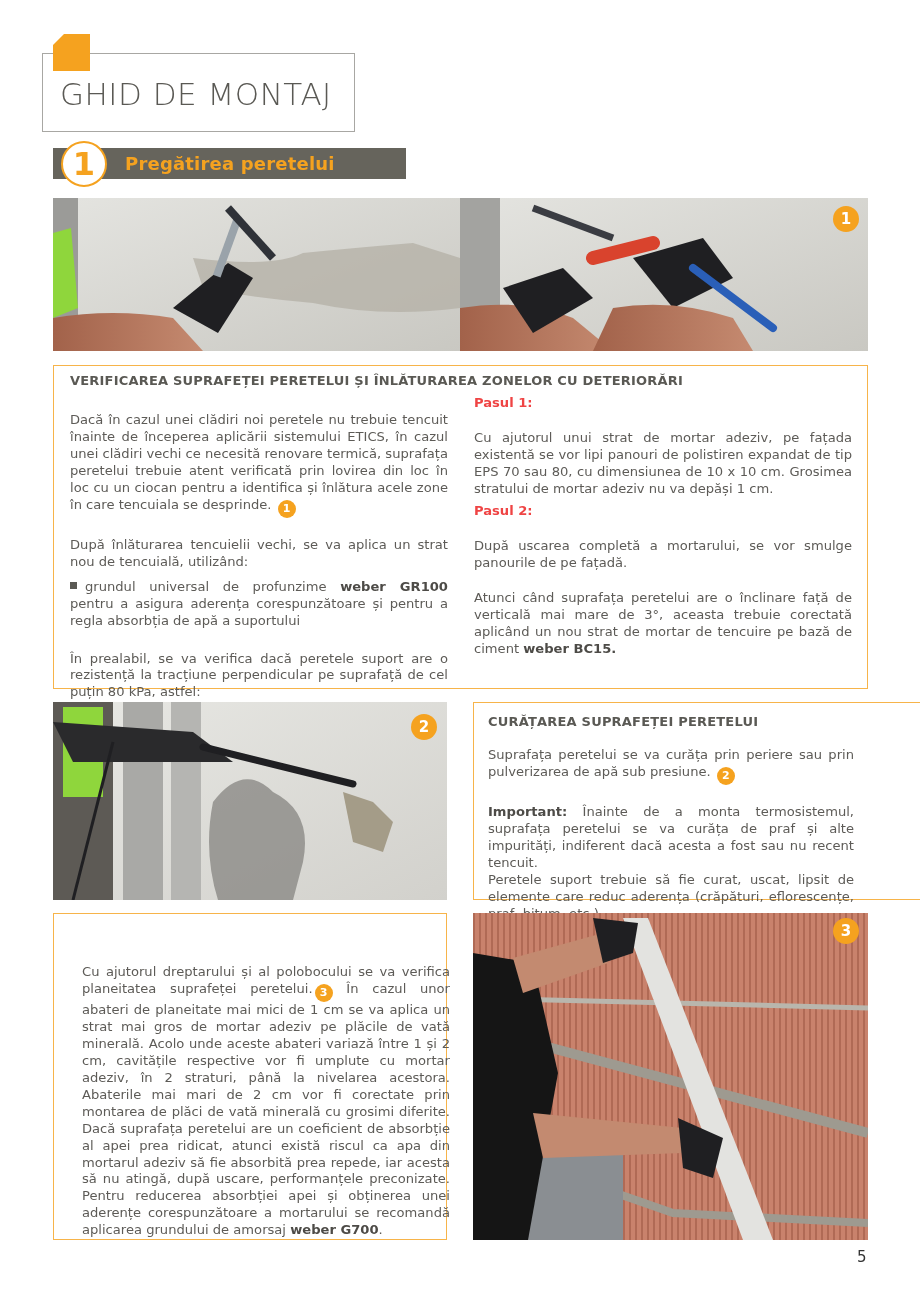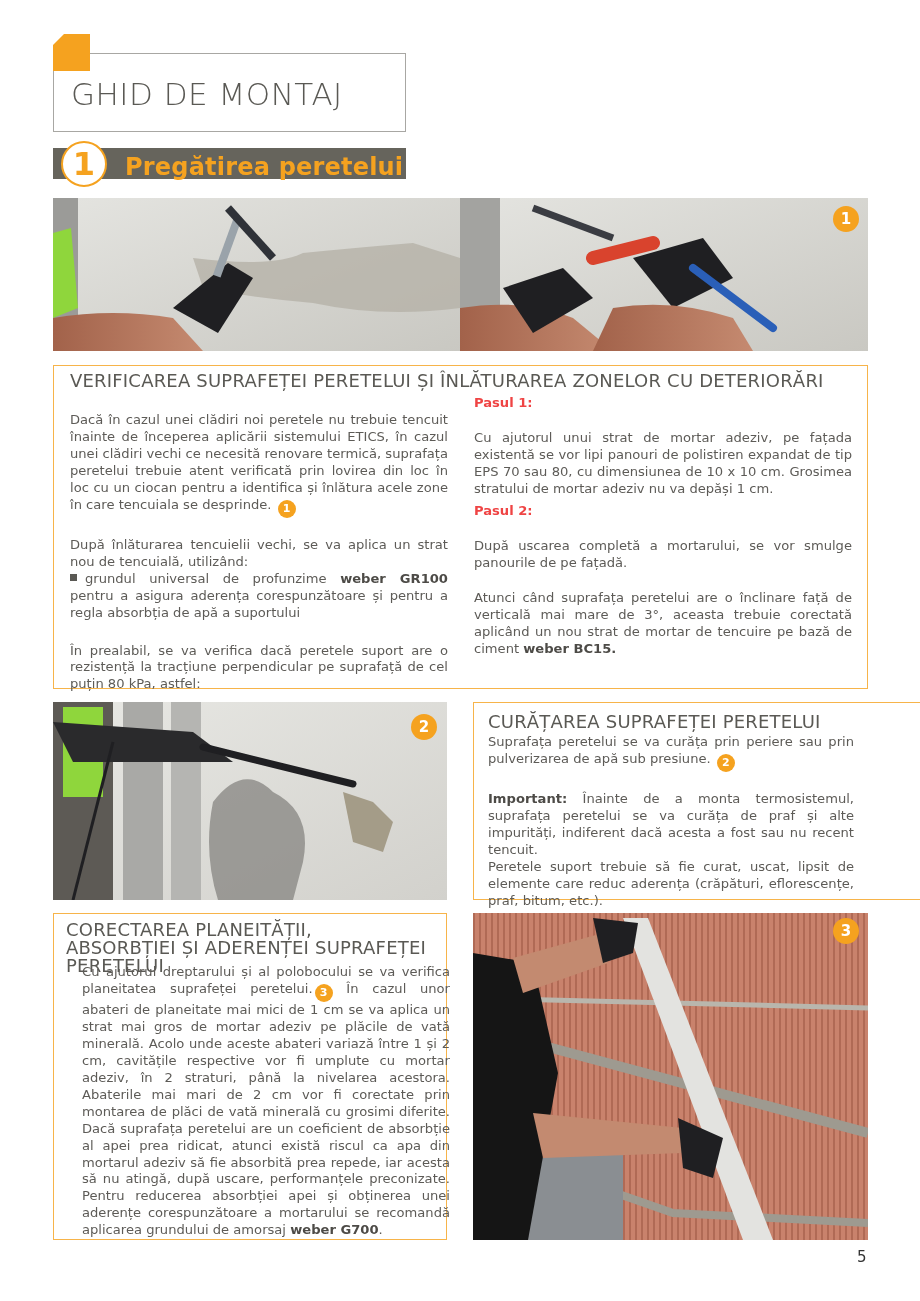--- a/index.html
+++ b/index.html
@@ -1,20 +1,20 @@
 <!DOCTYPE html>
 <html><head>
 <meta charset="utf-8">
 <style>
   * { box-sizing: border-box; margin: 0; padding: 0; }
   html, body { width: 920px; height: 1301px; background: #ffffff; overflow: hidden; }
   body { position: relative; font-family: "DejaVu Sans", sans-serif; color: #5d5b57; }
 
   .title-box {
-    position: absolute; left: 53px; top: 53px; width: 353px; height: 79px;
+    position: absolute; left: 42px; top: 53px; width: 313px; height: 79px;
     border: 1.5px solid #a8a7a3; background: #fff;
   }
   .title-tab {
     position: absolute; left: 53px; top: 34px; width: 37px; height: 37px;
     background: #f5a21f;
     clip-path: polygon(11px 0, 100% 0, 100% 100%, 0 100%, 0 11px);
   }
   .title-text {
     position: absolute; left: 17px; top: 22px;
     font-family: "DejaVu Sans", sans-serif; font-weight: 300;
@@ -26,50 +26,50 @@
     background: #66645c;
   }
   .section-circle {
     position: absolute; left: 61px; top: 141px; width: 46px; height: 46px;
     border-radius: 50%; background: #fff; border: 2px solid #f5a21f;
     display: flex; align-items: center; justify-content: center;
     color: #f5a21f; font-weight: bold; font-size: 32px; line-height: 1;
   }
   .section-label {
     position: absolute; left: 125px; top: 153px;
-    color: #f5a21f; font-weight: bold; font-size: 24px; letter-spacing: 0.2px;
+    color: #f5a21f; font-weight: bold; font-size: 18px; letter-spacing: 0.2px;
   }
 
   .photo { position: absolute; overflow: hidden; }
   .photo svg { width: 100%; height: 100%; display: block; }
   .badge {
     position: absolute; width: 26px; height: 26px; border-radius: 50%;
     background: #f5a21f; color: #fff; font-weight: bold; font-size: 15px;
     display: flex; align-items: center; justify-content: center;
   }
   .inline-badge {
     display: inline-flex; width: 18px; height: 18px; border-radius: 50%;
     background: #f5a21f; color: #fff; font-weight: bold; font-size: 11px;
     align-items: center; justify-content: center; vertical-align: -3px; margin-left: 2px;
   }
 
   .box {
     position: absolute; border: 1.5px solid #f7b44a; background: #fff;
   }
   .box h2 {
-    font-size: 18px; font-weight: normal; color: #5a5954; letter-spacing: 0.2px;
+    font-size: 13px; font-weight: bold; color: #5a5954; letter-spacing: 0.2px;
     line-height: 18px;
   }
   .box p, .box li {
     font-size: 13.1px; line-height: 16.9px; text-align: justify; color: #5d5b57;
   }
   .box p { margin-top: 19px; }
   .box b { color: #4d4b47; }
   .box ul { list-style: none; }
-  .box li { margin-top: 0; }
+  .box li { margin-top: 8px; }
   .box li .sq {
     display: inline-block; width: 7px; height: 7px; background: #5a5954;
     margin-right: 8px; vertical-align: 2px;
   }
   .box h3 { font-size: 13.1px; font-weight: bold; color: #ef4444; margin-top: 4px; line-height: 17px; }
 
   .page-num { position: absolute; left: 857px; top: 1248px; font-size: 15px; color: #333; }
 </style>
 </head>
 <body>
@@ -158,31 +158,30 @@
     <path d="M0 20 L140 30 L180 60 L20 60 Z" fill="#2a2a2c"></path>
     <path d="M150 45 L300 82" stroke="#1f1f22" stroke-width="7" stroke-linecap="round"></path>
     <path d="M60 40 Q40 120 20 198" stroke="#1f1f22" stroke-width="3" fill="none"></path>
   </svg>
   <div class="badge" style="left:358px; top:12px;">2</div>
 </div>
 
 <div class="box" style="left:473px; top:702px; width:456px; height:198px;">
   <h2 style="position:absolute; left:14px; top:10px;">CURĂȚAREA SUPRAFEȚEI PERETELUI</h2>
   <div style="position:absolute; left:14px; top:31px; width:366px;">
-    <p style="margin-top:0;">
+    <p style="margin-top:13px;">
       <span>Suprafața peretelui se va curăța prin periere sau prin pulverizarea de apă sub presiune.</span>
       <span class="inline-badge">2</span>
     </p>
     <p><b>Important:</b><span> Înainte de a monta termosistemul, suprafața peretelui se va curăța de praf și alte impurități, indiferent dacă acesta a fost sau nu recent tencuit.</span></p>
     <p style="margin-top:0;">Peretele suport trebuie să fie curat, uscat, lipsit de elemente care reduc aderența (crăpături, eflorescențe, praf, bitum, etc.).</p>
   </div>
 </div>
 
 <div class="box" style="left:53px; top:913px; width:394px; height:327px;">
-  <h2 style="position:absolute; left:12px; top:7px; width:360px;">CORECTAREA PLANEITĂȚII, ABSORBȚIEI ȘI ADERENȚEI SUPRAFEȚEI PERETELUI</h2>
   <div style="position:absolute; left:12px; top:50px; width:368px;margin-left:16px;">
     <p style="margin-top:0;">
       <span>Cu ajutorul dreptarului și al polobocului se va verifica planeitatea suprafeței peretelui.</span><span class="inline-badge">3</span><span> În cazul unor abateri de planeitate mai mici de 1 cm se va aplica un strat mai gros de mortar adeziv pe plăcile de vată minerală. Acolo unde aceste abateri variază între 1 și 2 cm, cavitățile respective vor fi umplute cu mortar adeziv, în 2 straturi, până la nivelarea acestora. Abaterile mai mari de 2 cm vor fi corectate prin montarea de plăci de vată minerală cu grosimi diferite. Dacă suprafața peretelui are un coeficient de absorbție al apei prea ridicat, atunci există riscul ca apa din mortarul adeziv să fie absorbită prea repede, iar acesta să nu atingă, după uscare, performanțele preconizate. Pentru reducerea absorbției apei și obținerea unei aderențe corespunzătoare a mortarului se recomandă aplicarea grundului de amorsaj </span><b>weber G700</b><span>.</span>
     </p>
   </div>
 </div>
 
 <div class="photo" style="left:473px; top:913px; width:395px; height:327px;">
   <svg viewBox="0 0 395 327" preserveAspectRatio="none">
     <defs>

